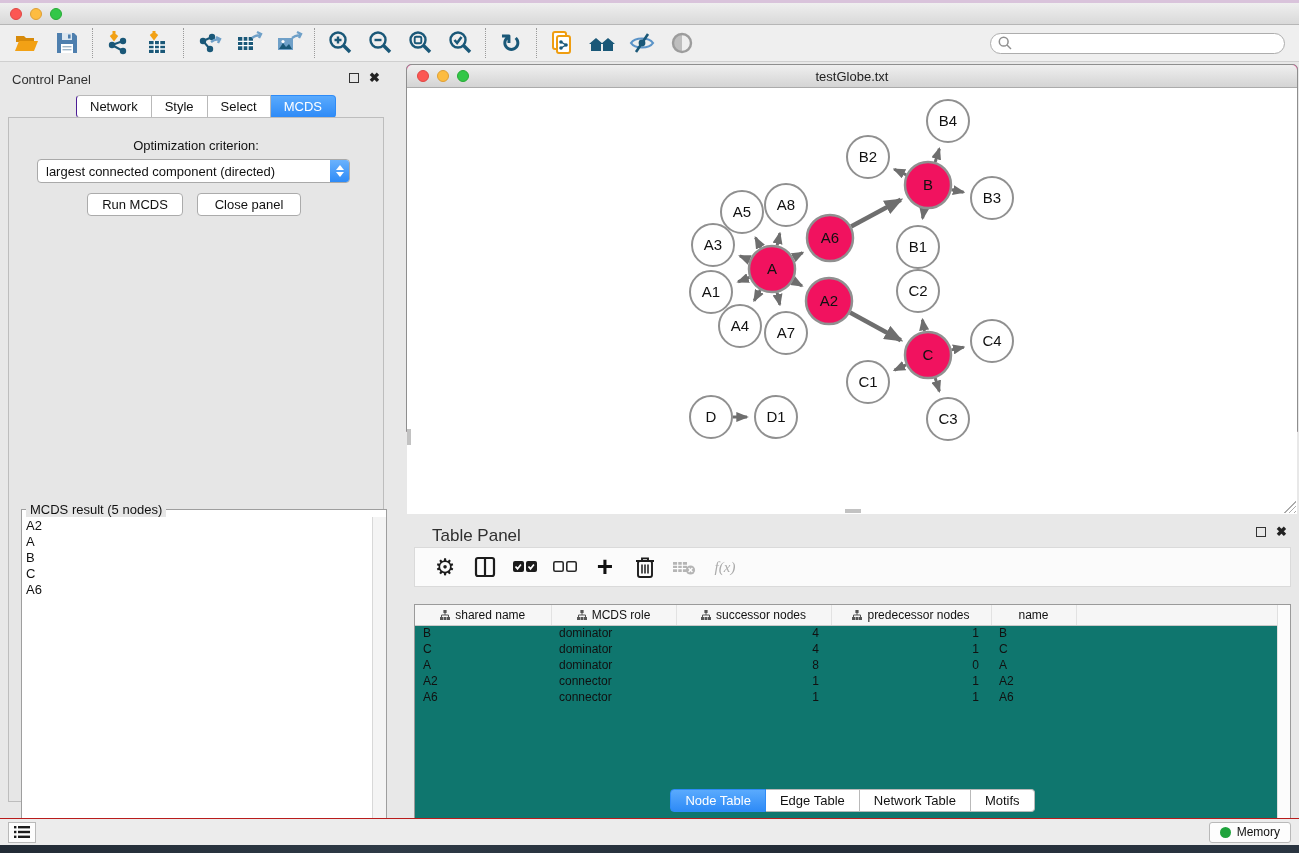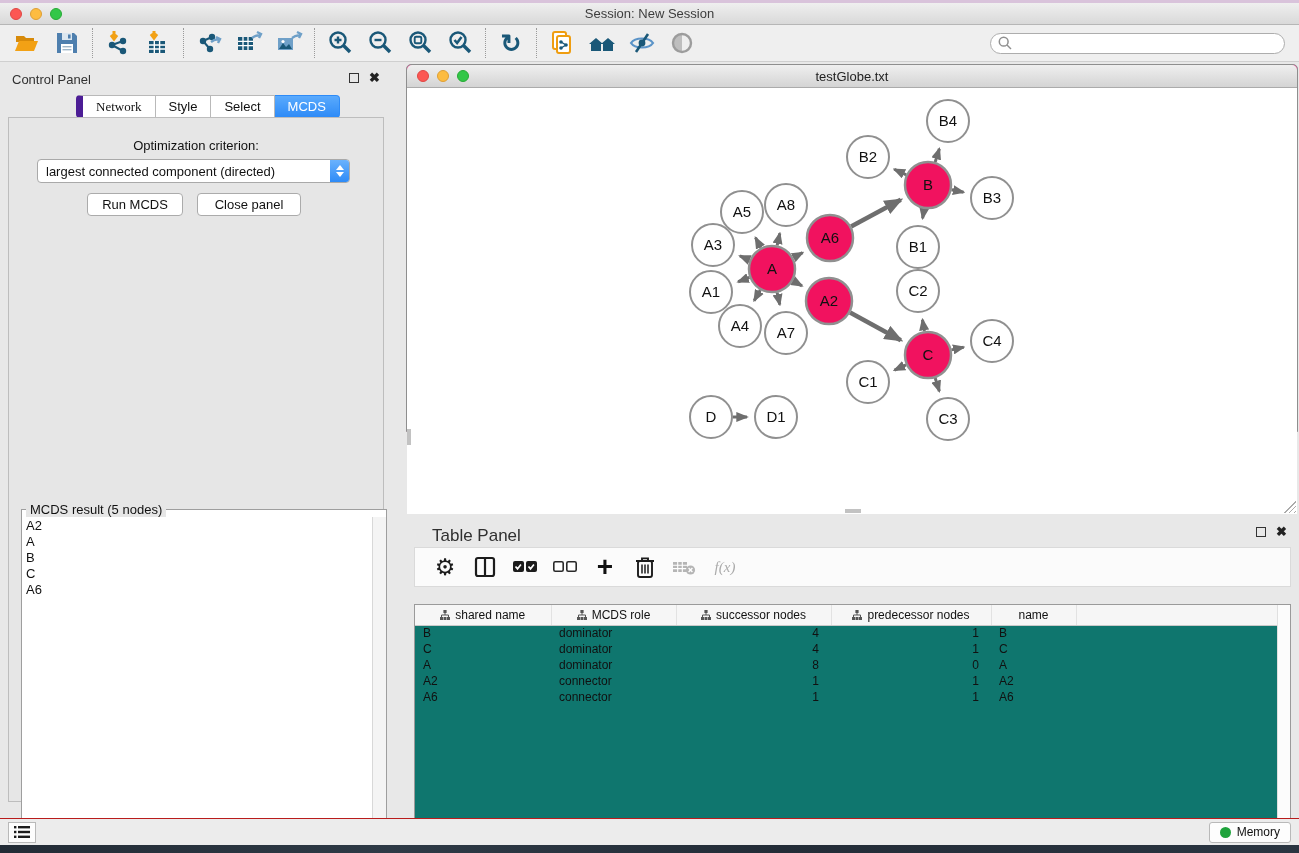--- a/index.html
+++ b/index.html
@@ -41,21 +41,21 @@
   #control-panel { left:4px; top:64px; width:384px; height:746px; }
   #cp-header { position:absolute; left:8px; top:8px; font-size:13px; color:#303030; }
   .panel-winbtns { position:absolute; top:9px; display:flex; gap:10px; align-items:center; }
   #cp-winbtns { right:8px; }
   .float-icon { width:10px; height:10px; border:1.6px solid #333; display:inline-block; }
   .close-icon { font-size:13px; font-weight:bold; color:#222; line-height:10px; cursor:pointer; }
 
   #cp-tabs { position:absolute; left:72px; top:31px; display:flex; }
   .cp-tab { height:23px; padding:0 13px; background:#fff; border:1px solid #B9B9B9;
     border-left:none; font-size:13px; color:#111; display:flex; align-items:center; cursor:pointer; }
-  .cp-tab:first-child { border-left:7px solid #4c1d95; border-radius:4px 0 0 4px;font-family:Liberation Serif, serif; }
+  .cp-tab:first-child { border-left:1px solid #4c1d95; border-radius:4px 0 0 4px; }
   .cp-tab:last-child { border-radius:0 4px 4px 0; }
   .cp-tab.active { background:linear-gradient(#5AAAFD,#2E8BF7); border-color:#2E8BF7; color:#fff; }
 
   #cp-body { position:absolute; left:4px; top:53px; width:376px; height:685px;
     background:#E6E6E6; border:1px solid #BDBDBD; }
   #opt-label { position:absolute; left:0; width:100%; top:20px; text-align:center;
     font-size:13px; color:#111; }
   #opt-select { position:absolute; left:28px; top:41px; width:313px; height:24px;
     background:#fff; border:1px solid #A9A9A9; border-radius:4px;
     display:flex; align-items:center; cursor:pointer; }
@@ -146,21 +146,20 @@
 <body>
 
 <div id="desktop-top" class="abs"></div>
 
 <div id="titlebar" class="abs">
   <div class="lights">
     <span class="light red"></span>
     <span class="light yellow"></span>
     <span class="light green"></span>
   </div>
-  <div class="title">Session: New Session</div>
 </div>
 
 <div id="toolbar" class="abs">
   <div class="tb-group">
     <span class="tb-btn">
       <svg width="28" height="28" viewBox="0 0 28 28">
         <path d="M3 7h8l2 2h8v4H3z" fill="#D78A0A"></path>
         <path d="M6 12h19l-4 10H2z" fill="#F2A115"></path>
       </svg>
     </span>
@@ -589,20 +588,26 @@
             <td style="text-align: right;">1</td>
             <td style="text-align: right;">1</td>
             <td style="text-align: left;">A6</td>
             <td style="text-align: left;"></td>
           </tr>
         </tbody>
     </table>
     <div id="table-vscroll"></div>
   </div>
 
+  <div id="tp-tabs">
+    <div class="tp-tab active">Node Table</div>
+    <div class="tp-tab">Edge Table</div>
+    <div class="tp-tab">Network Table</div>
+    <div class="tp-tab">Motifs</div>
+  </div>
 </div>
 
 <div id="statusbar" class="abs">
   <div id="list-btn">
     <svg width="16" height="14" viewBox="0 0 16 14">
       <rect x="0" y="1" width="2.4" height="2.4" fill="#1c1c1c"></rect>
         <rect x="4" y="1" width="12" height="2.4" fill="#1c1c1c"></rect>
       <rect x="0" y="5.8" width="2.4" height="2.4" fill="#1c1c1c"></rect>
         <rect x="4" y="5.8" width="12" height="2.4" fill="#1c1c1c"></rect>
       <rect x="0" y="10.6" width="2.4" height="2.4" fill="#1c1c1c"></rect>

